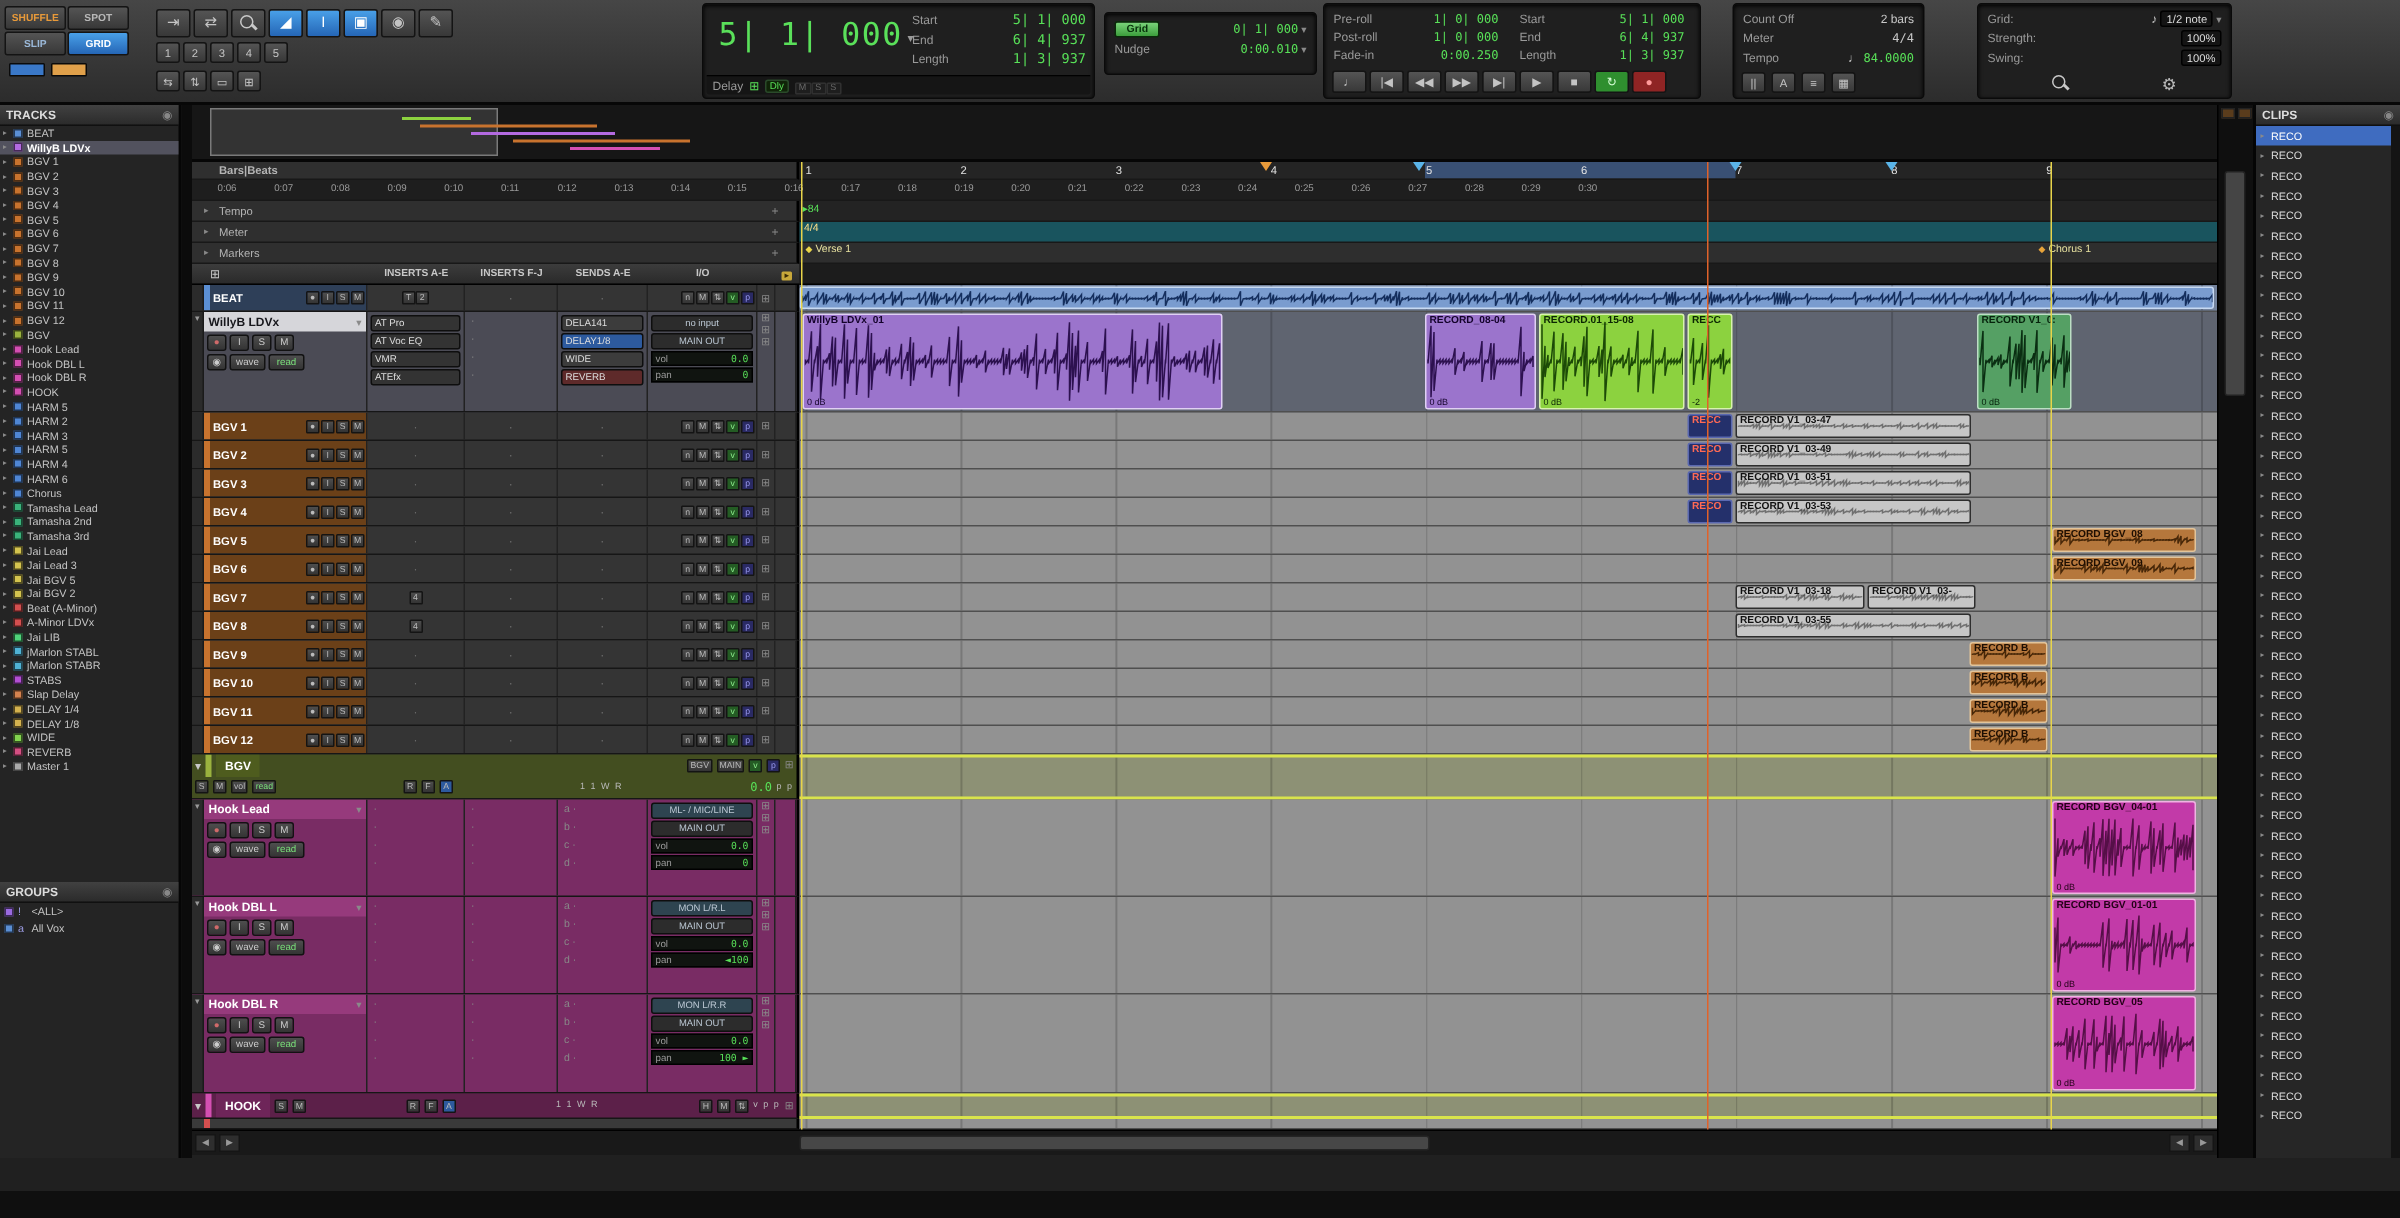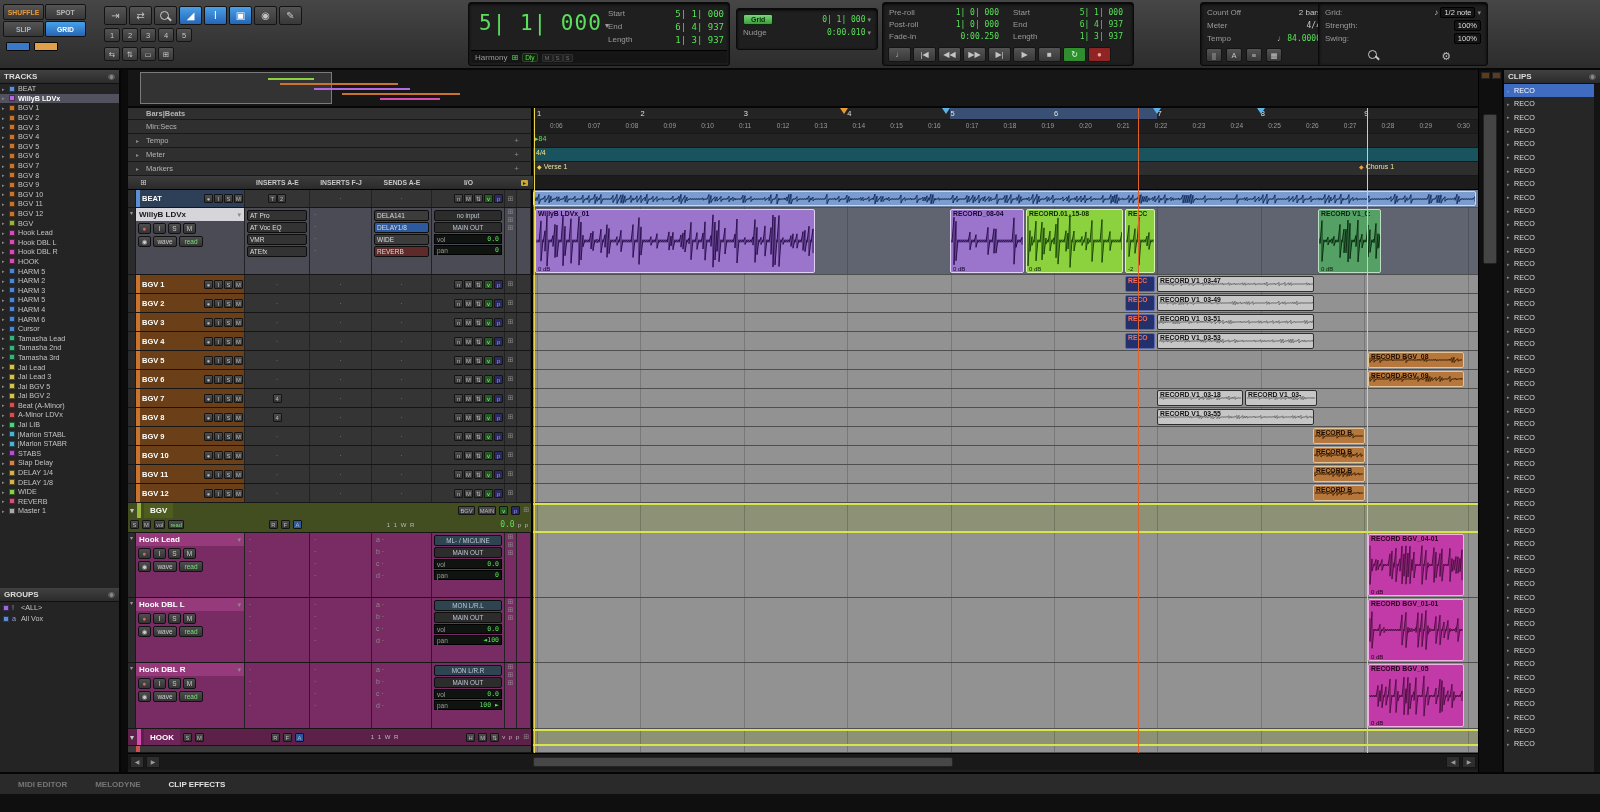--- a/index.html
+++ b/index.html
@@ -38,21 +38,21 @@
 .mchip{color:#6a6a6a;font-size:6px;border:1px solid #303030;padding:0 2px;background:#1e1e1e;border-radius:1px}
 #gn-panel{left:736px;top:8px;width:142px;height:42px;padding:4px 6px}
 #gridbtn{background:linear-gradient(#7ad47a,#3c9e3c);color:#06300a;font-size:7px;font-weight:bold;padding:1px 7px;border-radius:2px;border:1px solid #0a2a0a}
 .caret{color:#8a8a8a;font-size:7px;margin-left:2px}
 #tr-panel{left:882px;top:2px;width:252px;height:64px;padding:3px 6px}
 #trcols{display:flex;gap:14px}
 .trcol{width:110px}
 .trcol .vrow{height:12px}
 #transport{position:absolute;left:5px;bottom:3px;display:flex;gap:2px}
 .tbtn{width:23px;height:15px;font-size:8px;line-height:14px}
-#tempo-panel{left:1200px;top:2px;width:128px;height:64px;padding:3px 6px}
+#tempo-panel{left:1155px;top:2px;width:128px;height:64px;padding:3px 6px}
 #mini-icons{position:absolute;left:5px;bottom:3px;display:flex;gap:2px}
 #gridset{left:1318px;top:2px;width:170px;height:64px;padding:3px 6px}
 .gsrow{display:flex;justify-content:space-between;align-items:center;height:13px}
 .gsval{background:#141414;border:1px solid #000;color:#ddd;padding:0 3px;border-radius:2px;font-size:7.5px}
 #gs-mag{position:absolute;left:48px;bottom:3px}
 #gs-gear{position:absolute;right:36px;bottom:2px;font-size:11px;color:#bbb}
 
 #sidebar{position:absolute;left:0;top:70px;width:121px;bottom:40px;background:#242424;border-right:2px solid #050505}
 .shead{height:14px;background:linear-gradient(#414141,#2b2b2b);border-bottom:1px solid #101010;display:flex;align-items:center;justify-content:space-between;padding:0 4px;font-weight:bold;font-size:8px;color:#ddd}
 .shead-ic{color:#888;font-size:8px}
@@ -174,21 +174,21 @@
         <div class="vrow">
             <span class="lbl">End</span>
             <span class="mono grn selv">6| 4| 937</span>
           </div>
         <div class="vrow">
             <span class="lbl">Length</span>
             <span class="mono grn selv">1| 3| 937</span>
           </div>
       </div>
       <div id="cursor-row">
-        <span class="lbl">Harmony</span>
+        <span class="lbl">Delay</span>
         <span id="curicon">⊞</span>
         <span id="dly">Dly</span>
         <span id="cursor-chips"><span class="mchip">M</span><span class="mchip">S</span><span class="mchip">S</span></span>
       </div>
     </div>
 
     <div class="panel" id="gn-panel">
       <div class="vrow">
         <span id="gridbtn">Grid</span>
         <span><span class="mono grn">0| 1| 000</span><span class="caret">▾</span></span>
@@ -409,21 +409,21 @@
           <span>HARM 4</span>
         </div>
         <div class="titem">
           <span class="tarr">▸</span>
           <span class="tchip" style="background: rgb(79, 134, 212);"></span>
           <span>HARM 6</span>
         </div>
         <div class="titem">
           <span class="tarr">▸</span>
           <span class="tchip" style="background: rgb(79, 134, 212);"></span>
-          <span>Cursor</span>
+          <span>Chorus</span>
         </div>
         <div class="titem">
           <span class="tarr">▸</span>
           <span class="tchip" style="background: rgb(58, 178, 122);"></span>
           <span>Tamasha Lead</span>
         </div>
         <div class="titem">
           <span class="tarr">▸</span>
           <span class="tchip" style="background: rgb(58, 178, 122);"></span>
           <span>Tamasha 2nd</span>
@@ -557,21 +557,20 @@
           <div class="barnum" style="left: 624.4px;">7</div>
           <div class="barnum" style="left: 727.8px;">8</div>
           <div class="barnum" style="left: 831.2px;">9</div>
           <div class="seltri" style="left: 307px; border-top-color: rgb(232, 154, 58);"></div>
           <div class="seltri" style="left: 409px; border-top-color: rgb(90, 180, 232);"></div>
           <div class="seltri" style="left: 620px; border-top-color: rgb(90, 180, 232);"></div>
           <div class="seltri" style="left: 724px; border-top-color: rgb(90, 180, 232);"></div>
         </div>
       </div>
       <div class="rl-row" style="height: 14px;">
-        <div class="rl-lab">Min:Secs</div>
         <div class="rl-tl" style="background: rgb(30, 30, 30);">
           <div class="timelab" style="left: 17px;">0:06</div>
           <div class="timelab" style="left: 54.8px;">0:07</div>
           <div class="timelab" style="left: 92.6px;">0:08</div>
           <div class="timelab" style="left: 130.4px;">0:09</div>
           <div class="timelab" style="left: 168.2px;">0:10</div>
           <div class="timelab" style="left: 206px;">0:11</div>
           <div class="timelab" style="left: 243.8px;">0:12</div>
           <div class="timelab" style="left: 281.6px;">0:13</div>
           <div class="timelab" style="left: 319.4px;">0:14</div>
@@ -1715,19 +1714,14 @@
           <span>RECO</span>
         </div>
         <div class="citem">
           <span class="tarr">▸</span>
           <span>RECO</span>
         </div>
       </div>
     <div id="cp-scroll"></div>
   </div>
 
-  <div id="tabsbar">
-      <div class="tab">MIDI EDITOR</div>
-      <div class="tab">MELODYNE</div>
-      <div class="tab on">CLIP EFFECTS</div>
-    </div>
   <div id="footer"></div>
 </div>
 
 </body></html>

